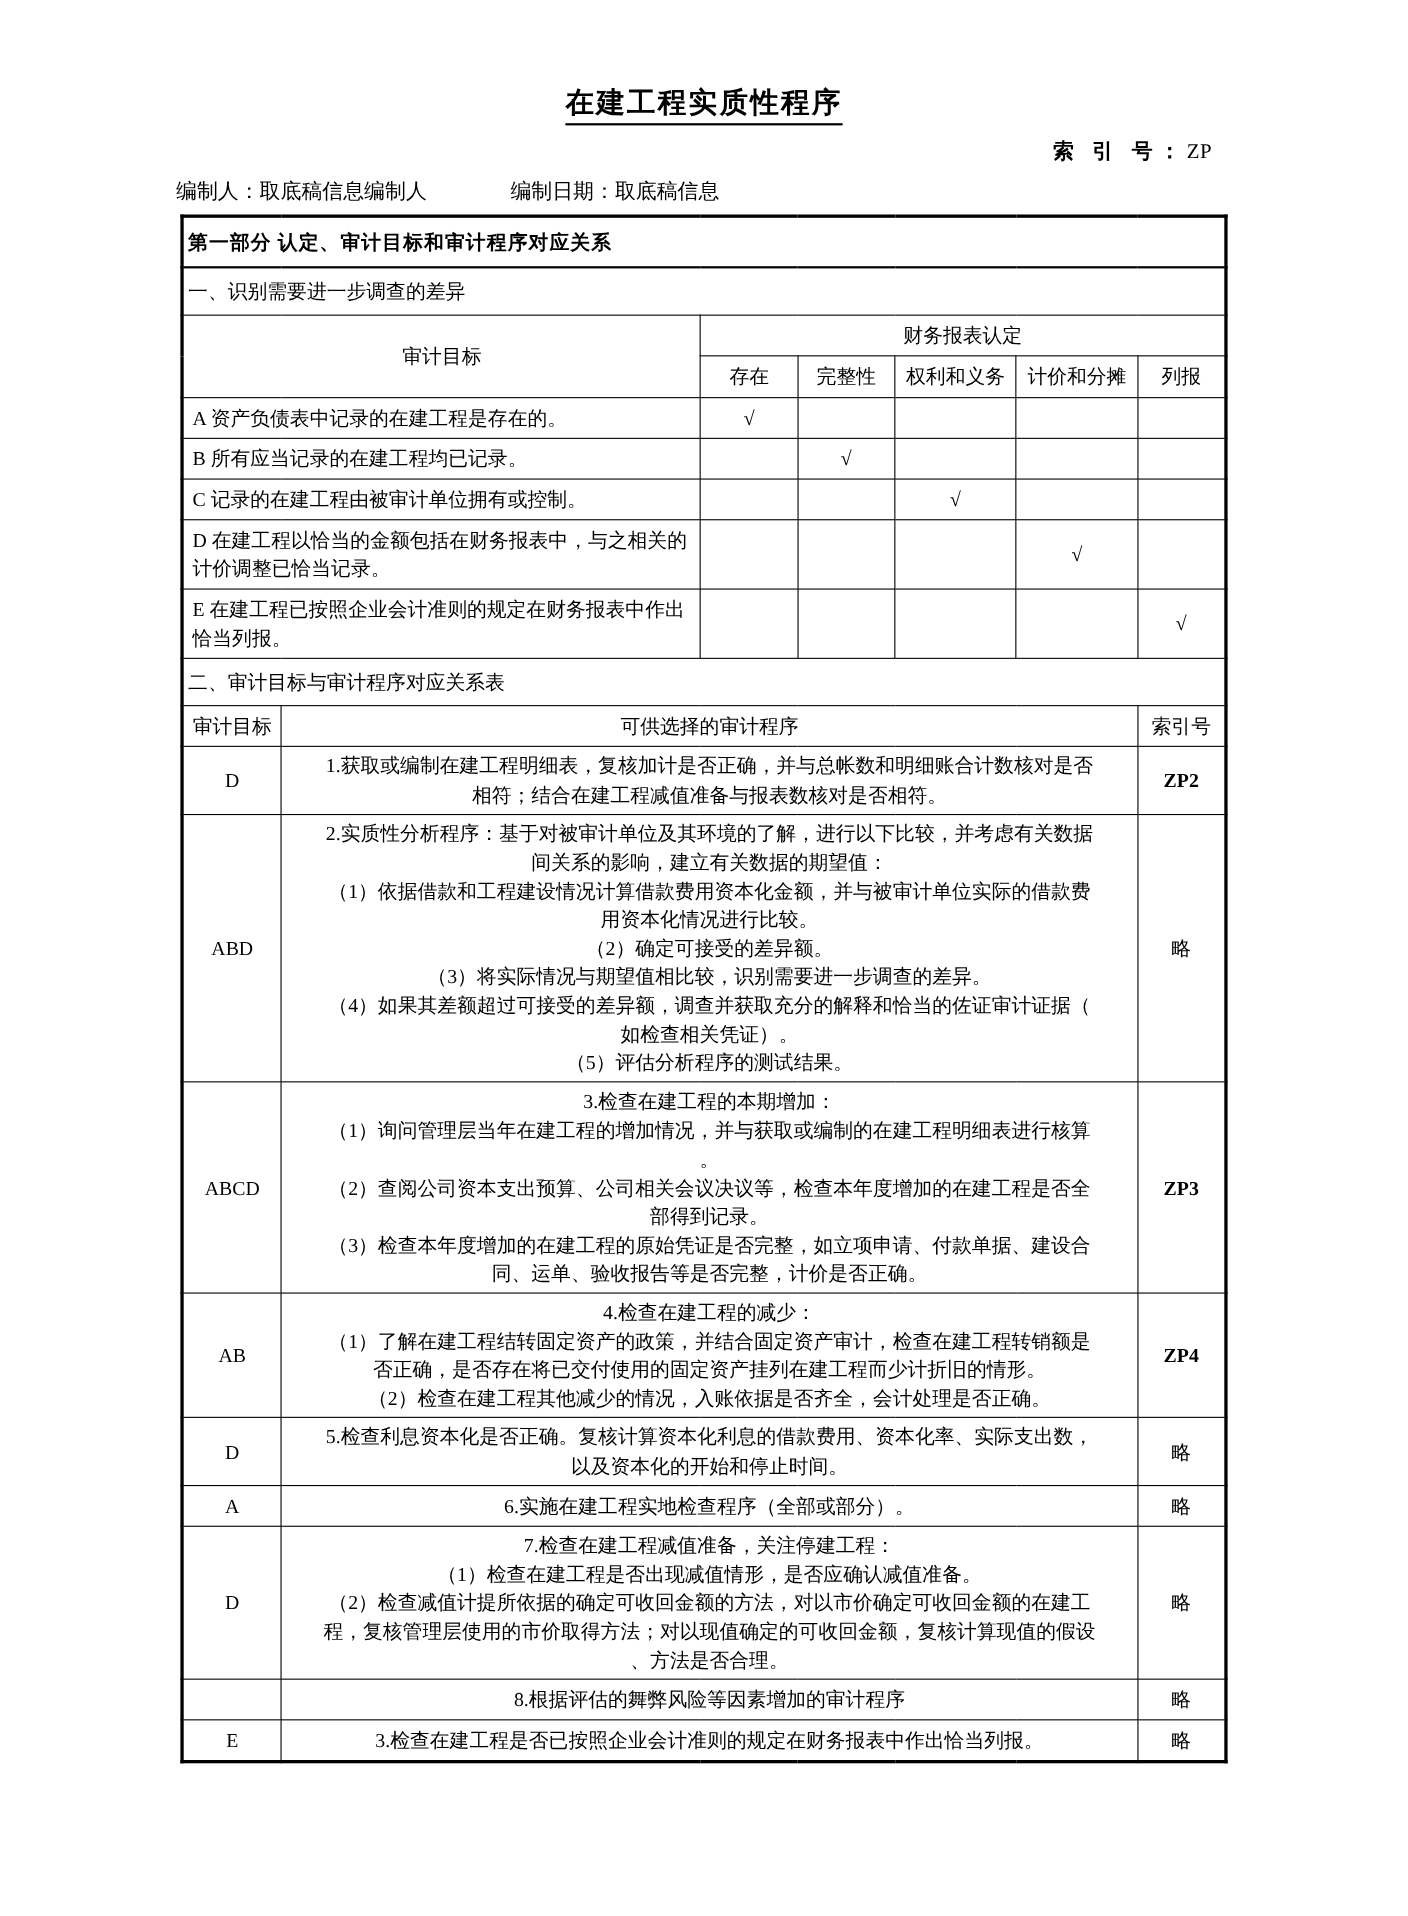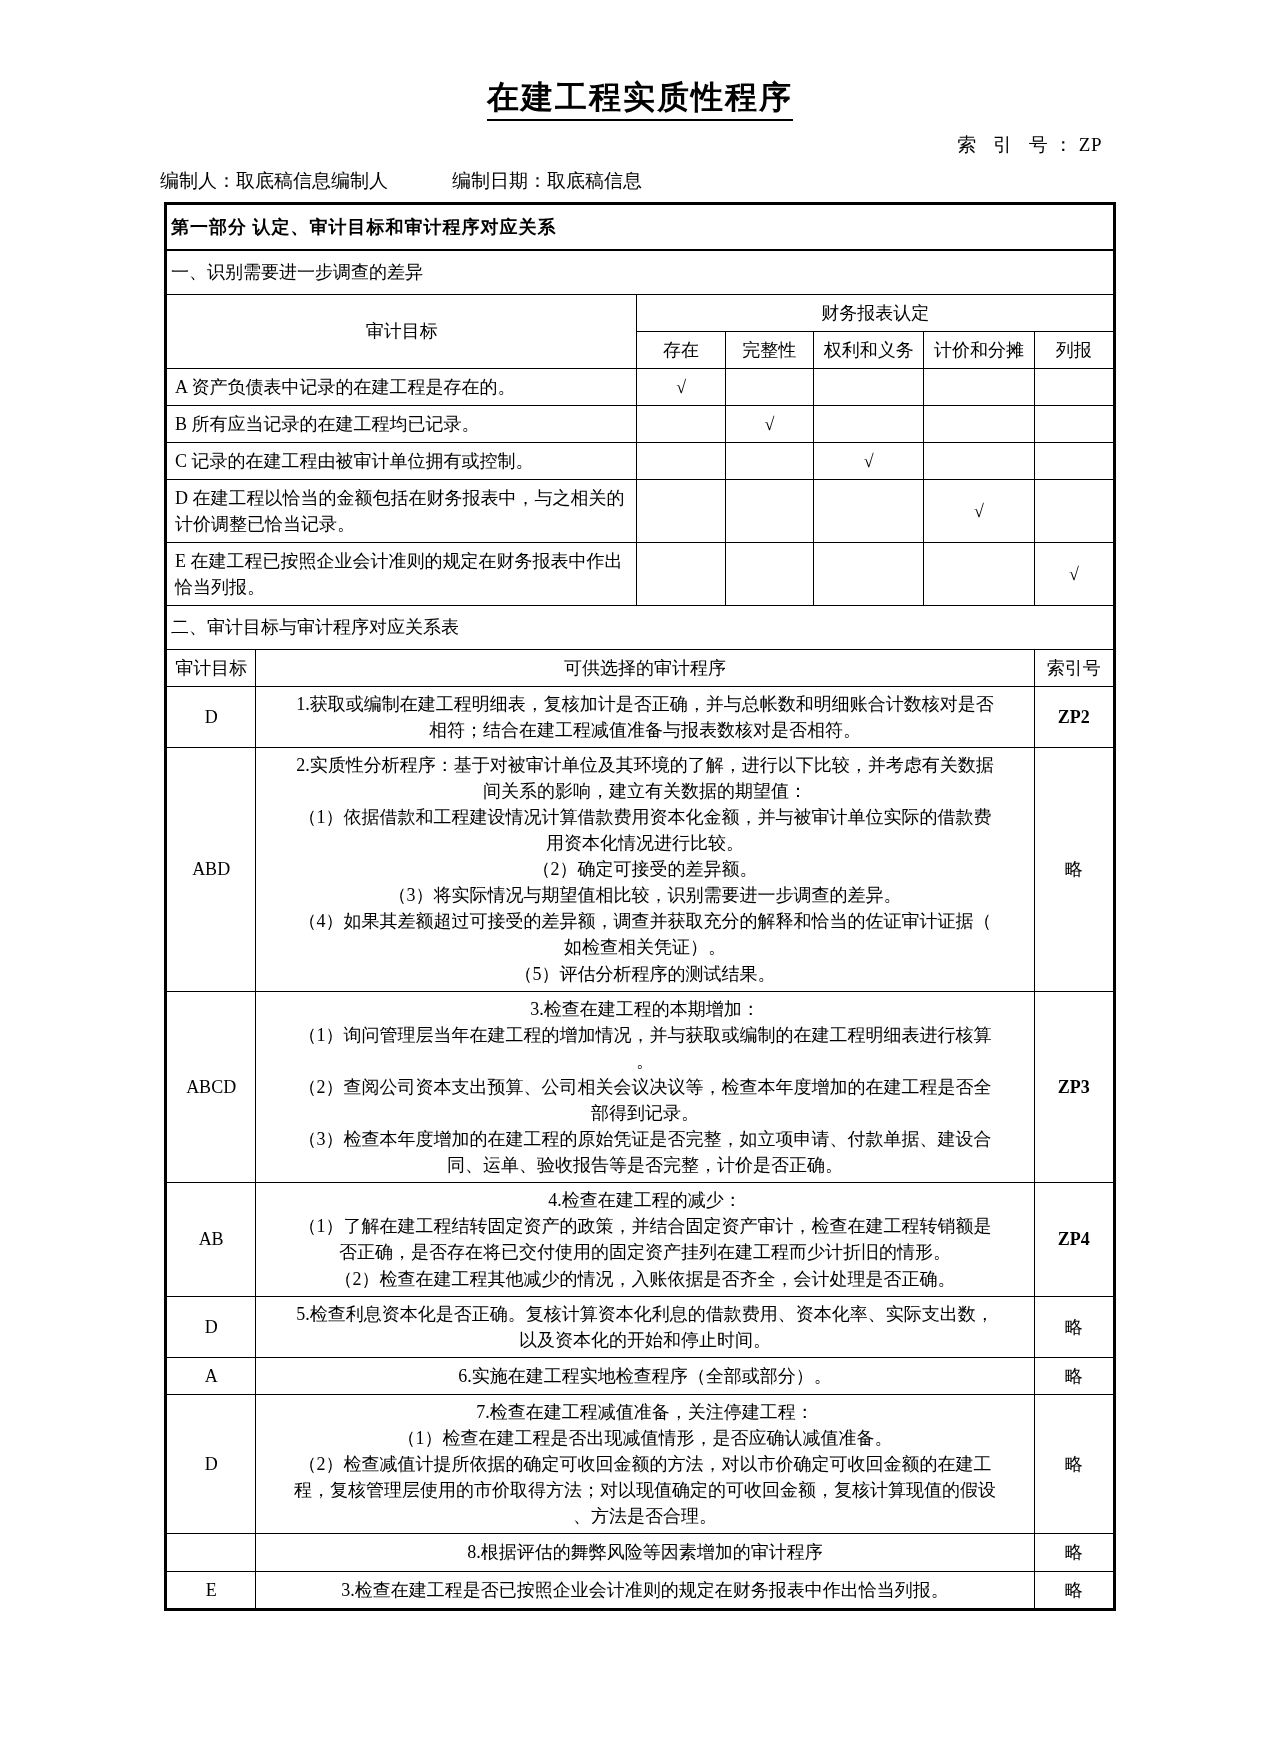--- a/index.html
+++ b/index.html
@@ -16,21 +16,21 @@
   .page {
     position: relative;
     width: 1280px;
     min-height: 1742px;
     padding: 0;
   }
 
   
   .doc-title {
     text-align: center;
-    font-size: 32px;
+    font-size: 26px;
     font-weight: bold;
     letter-spacing: 2px;
     padding-top: 78px;
     line-height: 1.2;
   }
   .doc-title span {
     border-bottom: 2px solid #000;
     padding-bottom: 4px;
   }
 
@@ -41,30 +41,30 @@
     padding-top: 16px;
     font-size: 19px;
   }
   .index-line {
     text-align: right;
     padding-right: 18px;
     font-size: 19px;
     letter-spacing: 0.5px;
     margin-bottom: 10px;
   }
-  .index-line .sp { letter-spacing: 6px; }
+  .index-line .sp { letter-spacing: 6px; font-weight: bold; }
   .meta-row {
     display: flex;
     align-items: baseline;
     margin-bottom: 6px;
     white-space: nowrap;
   }
   .meta-col-1 { width: 466px; }
   .meta-col-2 { width: 280px; }
-  .meta-col-3 { width: 214px; text-align: center; }
+  .meta-col-3 { width: 214px; text-align: right; }
 
   
   .main-table {
     width: 952px;
     margin: 8px auto 0 auto;
     border-collapse: collapse;
     border: 3px solid #000;
     table-layout: fixed;
   }
   .main-table td {

